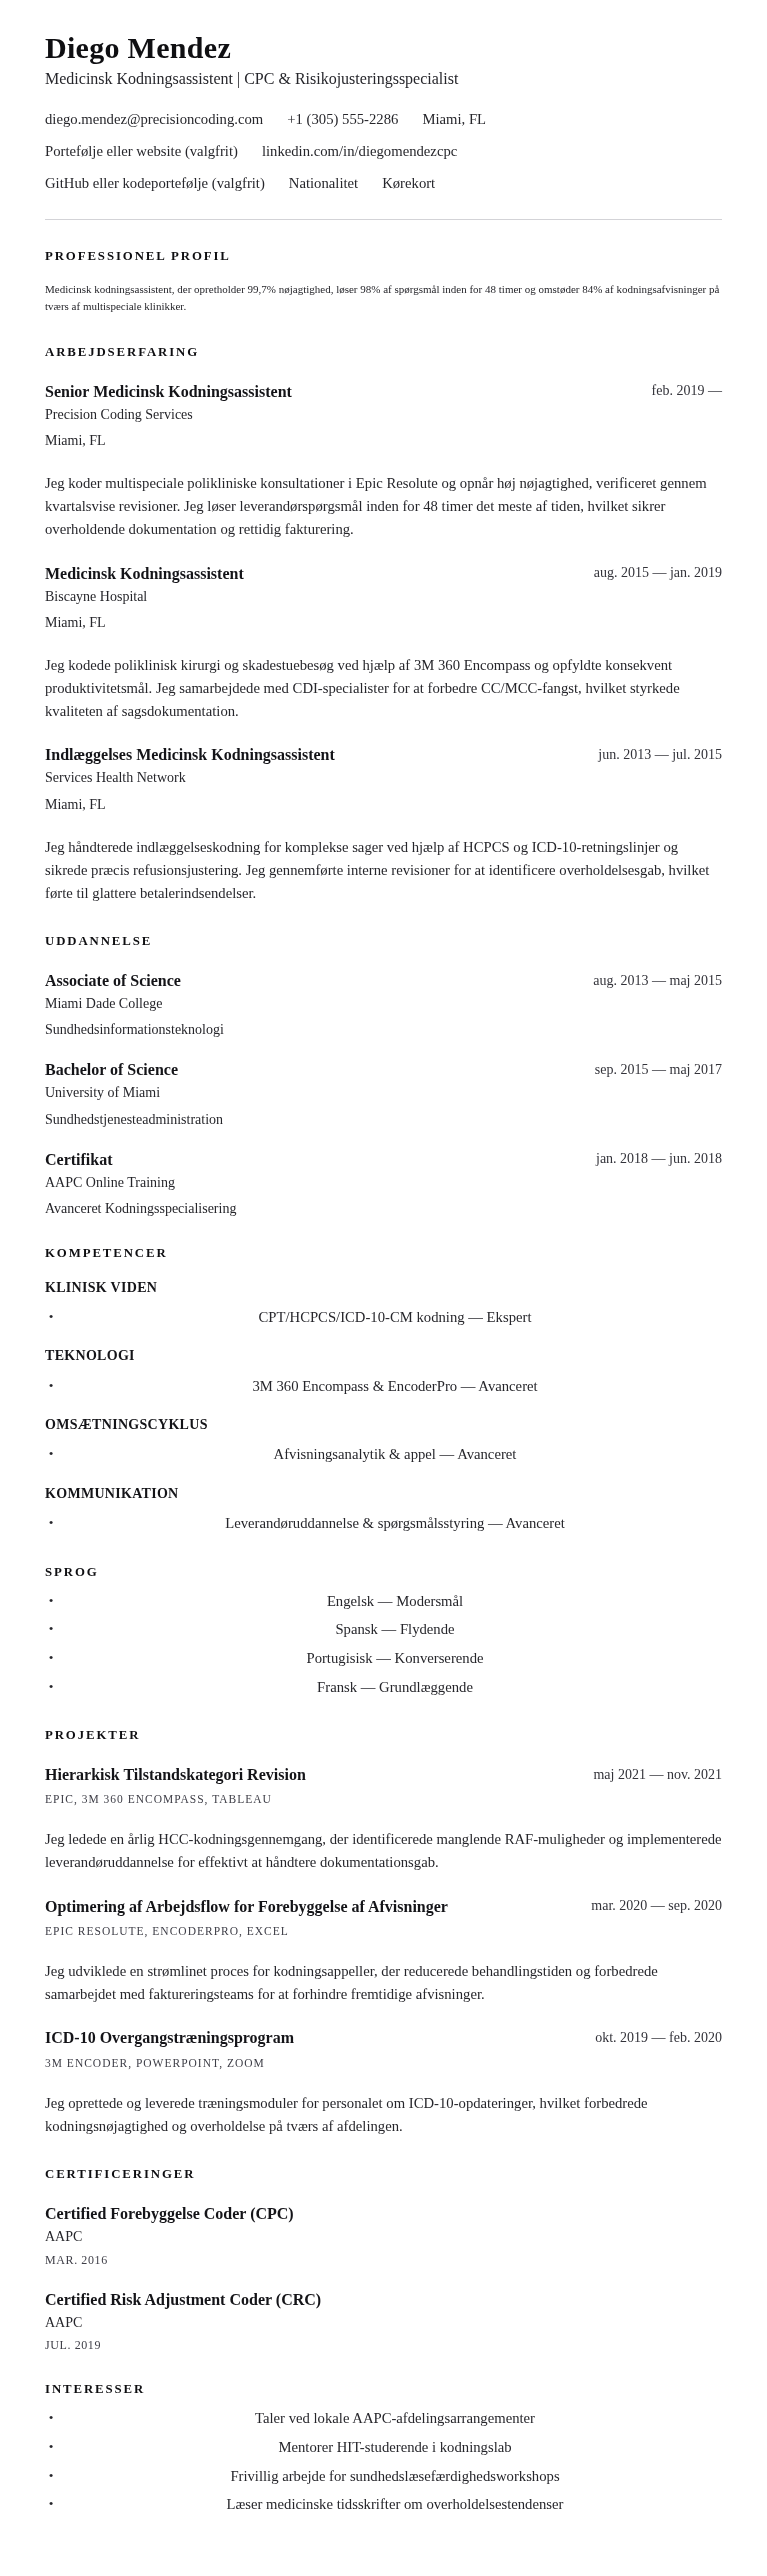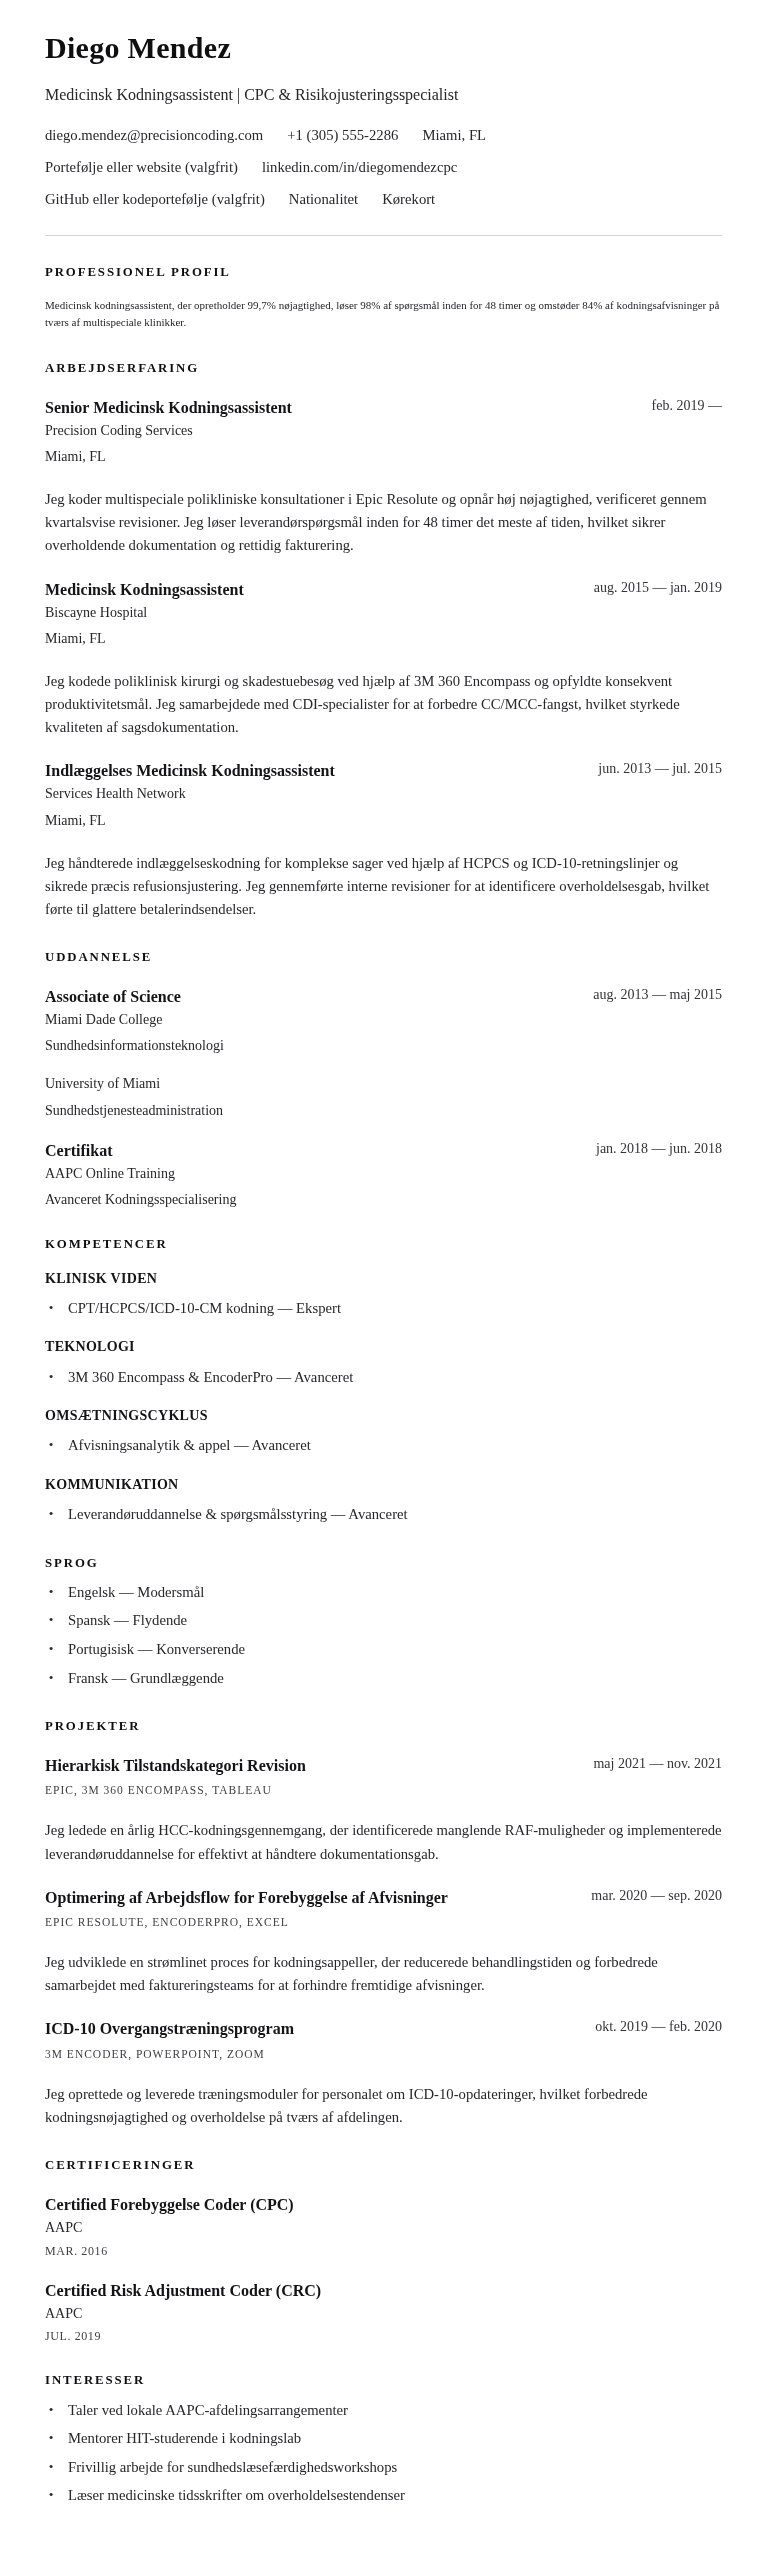--- a/index.html
+++ b/index.html
@@ -23,21 +23,21 @@
   .name {
     font-size: 30px;
     font-weight: 700;
     color: #0f0f12;
     letter-spacing: 0.3px;
     line-height: 1.05;
   }
   .headline {
     font-size: 16px;
     color: #26262b;
-    margin-top: 22px;
+    margin-top: 6px;
   }
   .contact-row {
     display: flex;
     gap: 24px;
     font-size: 14.7px;
     color: #26262b;
     margin-top: 15.3px;
   }
   .contact-row.first { margin-top: 23px; }
   .divider {
@@ -60,21 +60,21 @@
     line-height: 1.58;
     margin-top: 16.6px;
     color: #26262b;
   }
 
   
   .entry { margin-top: 22px; }
   .entry-head {
     display: flex;
     justify-content: space-between;
-    align-items: flex-start;
+    align-items: center;
   }
   .entry-title {
     font-size: 16px;
     font-weight: 700;
     color: #141418;
     line-height: 1.2;
   }
   .entry-dates {
     font-size: 14px;
     color: #33333a;
@@ -120,20 +120,21 @@
     margin: 10.2px 0 0 0;
     padding: 0;
   }
   ul.bullets li {
     position: relative;
     padding-left: 23px;
     font-size: 14.7px;
     line-height: 1.6;
     color: #26262b;
     margin-top: 5.1px;
+    text-align: center;
   }
   ul.bullets li::before {
     content: "\2022";
     position: absolute;
     left: 3.8px;
     top: 0;
     font-size: 13.4px;
   }
 
   
@@ -216,20 +217,24 @@
     <div class="entry">
       <div class="entry-head">
         <span class="entry-title">Associate of Science</span>
         <span class="entry-dates">aug. 2013 — maj 2015</span>
       </div>
       <div class="entry-sub">Miami Dade College</div>
       <div class="entry-sub2">Sundhedsinformationsteknologi</div>
     </div>
 
     <div class="entry">
+      <div class="entry-head">
+        <span class="entry-title">Bachelor of Science</span>
+        <span class="entry-dates">sep. 2015 — maj 2017</span>
+      </div>
       <div class="entry-sub">University of Miami</div>
       <div class="entry-sub2">Sundhedstjenesteadministration</div>
     </div>
 
     <div class="entry">
       <div class="entry-head">
         <span class="entry-title">Certifikat</span>
         <span class="entry-dates">jan. 2018 — jun. 2018</span>
       </div>
       <div class="entry-sub">AAPC Online Training</div>

